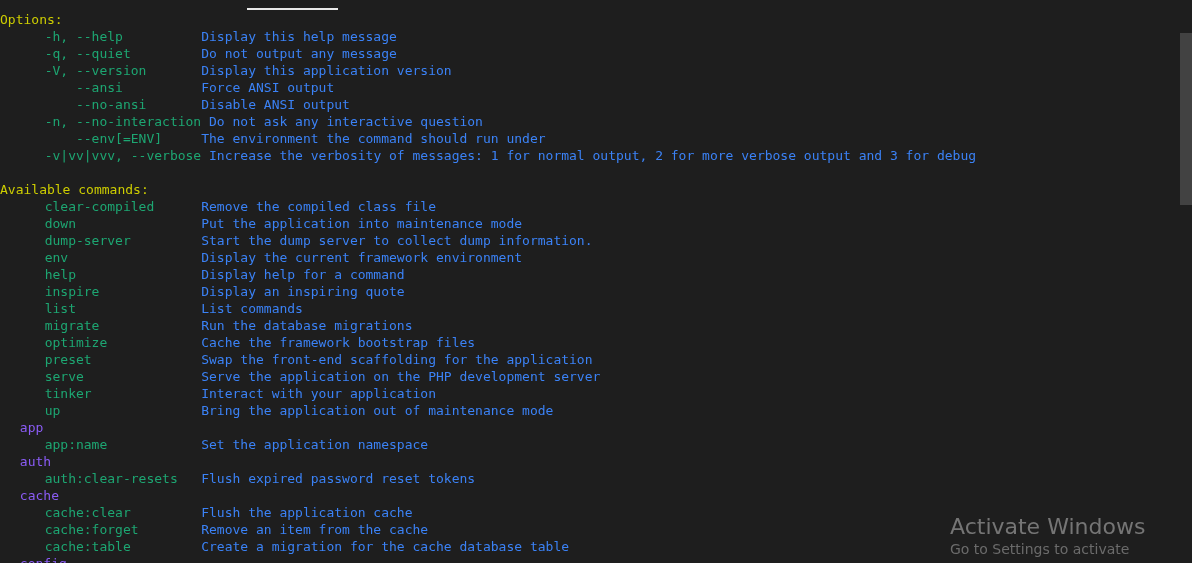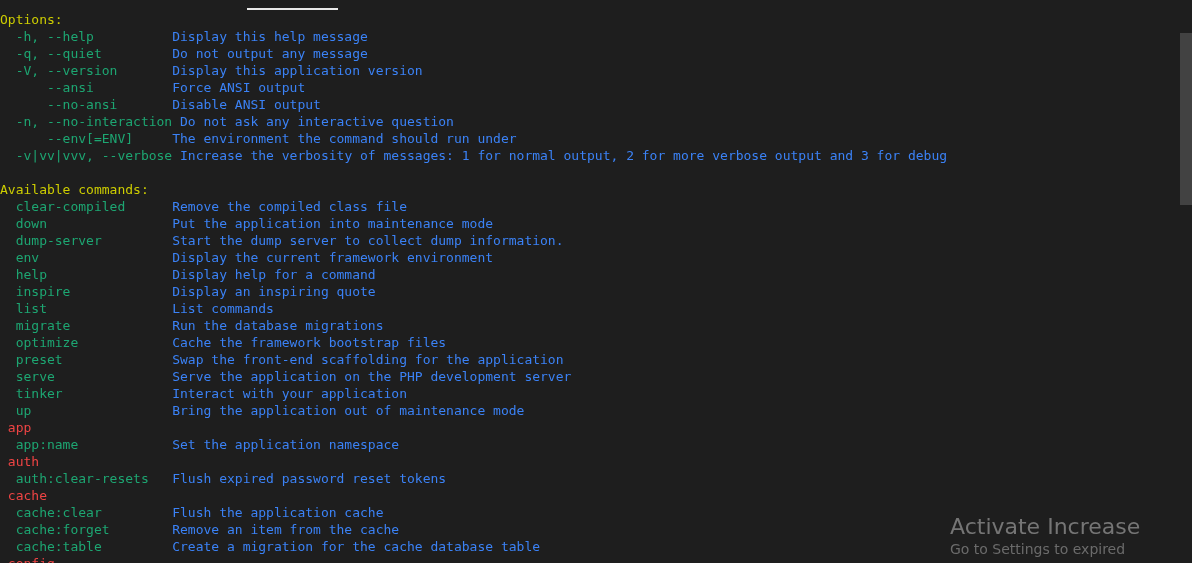--- a/index.html
+++ b/index.html
@@ -40,22 +40,22 @@
   .line {
     height: 17px;
     line-height: 17px;
     white-space: pre;
     font-size: 13px;
     color: #cccccc;
   }
 
   
   .t-head   { color: #cdcd00; margin-top: 6px; }   
-  .t-group  { color: #ef4444; }   
-  .t-cmd    { color: #1da672; }   
+  .t-group  { color: #8b5cf6; padding-left: 12px; }   
+  .t-cmd    { color: #1da672; margin-left: 29px; }   
   .t-desc   { color: #3b82f6; }
 
   
   #top-rule {
     position: absolute;
     left: 247px;
     top: 8px;
     width: 91px;
     height: 2px;
     background: #e8e8e8;
@@ -113,17 +113,17 @@
 
   <div id="top-rule"></div>
 
   <div id="console-lines"><div class="line"></div><div class="line"><span class="t-head">Options:</span></div><div class="line"><span class="t-cmd">  -h, --help          </span><span class="t-desc">Display this help message</span></div><div class="line"><span class="t-cmd">  -q, --quiet         </span><span class="t-desc">Do not output any message</span></div><div class="line"><span class="t-cmd">  -V, --version       </span><span class="t-desc">Display this application version</span></div><div class="line"><span class="t-cmd">      --ansi          </span><span class="t-desc">Force ANSI output</span></div><div class="line"><span class="t-cmd">      --no-ansi       </span><span class="t-desc">Disable ANSI output</span></div><div class="line"><span class="t-cmd">  -n, --no-interaction </span><span class="t-desc">Do not ask any interactive question</span></div><div class="line"><span class="t-cmd">      --env[=ENV]     </span><span class="t-desc">The environment the command should run under</span></div><div class="line"><span class="t-cmd">  -v|vv|vvv, --verbose </span><span class="t-desc">Increase the verbosity of messages: 1 for normal output, 2 for more verbose output and 3 for debug</span></div><div class="line"></div><div class="line"><span class="t-head">Available commands:</span></div><div class="line"><span class="t-cmd">  clear-compiled      </span><span class="t-desc">Remove the compiled class file</span></div><div class="line"><span class="t-cmd">  down                </span><span class="t-desc">Put the application into maintenance mode</span></div><div class="line"><span class="t-cmd">  dump-server         </span><span class="t-desc">Start the dump server to collect dump information.</span></div><div class="line"><span class="t-cmd">  env                 </span><span class="t-desc">Display the current framework environment</span></div><div class="line"><span class="t-cmd">  help                </span><span class="t-desc">Display help for a command</span></div><div class="line"><span class="t-cmd">  inspire             </span><span class="t-desc">Display an inspiring quote</span></div><div class="line"><span class="t-cmd">  list                </span><span class="t-desc">List commands</span></div><div class="line"><span class="t-cmd">  migrate             </span><span class="t-desc">Run the database migrations</span></div><div class="line"><span class="t-cmd">  optimize            </span><span class="t-desc">Cache the framework bootstrap files</span></div><div class="line"><span class="t-cmd">  preset              </span><span class="t-desc">Swap the front-end scaffolding for the application</span></div><div class="line"><span class="t-cmd">  serve               </span><span class="t-desc">Serve the application on the PHP development server</span></div><div class="line"><span class="t-cmd">  tinker              </span><span class="t-desc">Interact with your application</span></div><div class="line"><span class="t-cmd">  up                  </span><span class="t-desc">Bring the application out of maintenance mode</span></div><div class="line"><span class="t-group"> app</span></div><div class="line"><span class="t-cmd">  app:name            </span><span class="t-desc">Set the application namespace</span></div><div class="line"><span class="t-group"> auth</span></div><div class="line"><span class="t-cmd">  auth:clear-resets   </span><span class="t-desc">Flush expired password reset tokens</span></div><div class="line"><span class="t-group"> cache</span></div><div class="line"><span class="t-cmd">  cache:clear         </span><span class="t-desc">Flush the application cache</span></div><div class="line"><span class="t-cmd">  cache:forget        </span><span class="t-desc">Remove an item from the cache</span></div><div class="line"><span class="t-cmd">  cache:table         </span><span class="t-desc">Create a migration for the cache database table</span></div><div class="line"><span class="t-group"> config</span></div></div>
 
   <div id="scroll-track">
     <div id="scroll-thumb"></div>
   </div>
 
   <div id="watermark">
-    <div class="wm-title">Activate Increase</div>
-    <div class="wm-sub">Go to Settings to expired</div>
+    <div class="wm-title">Activate Windows</div>
+    <div class="wm-sub">Go to Settings to activate</div>
   </div>
 
 </div>
 
 </body></html>

